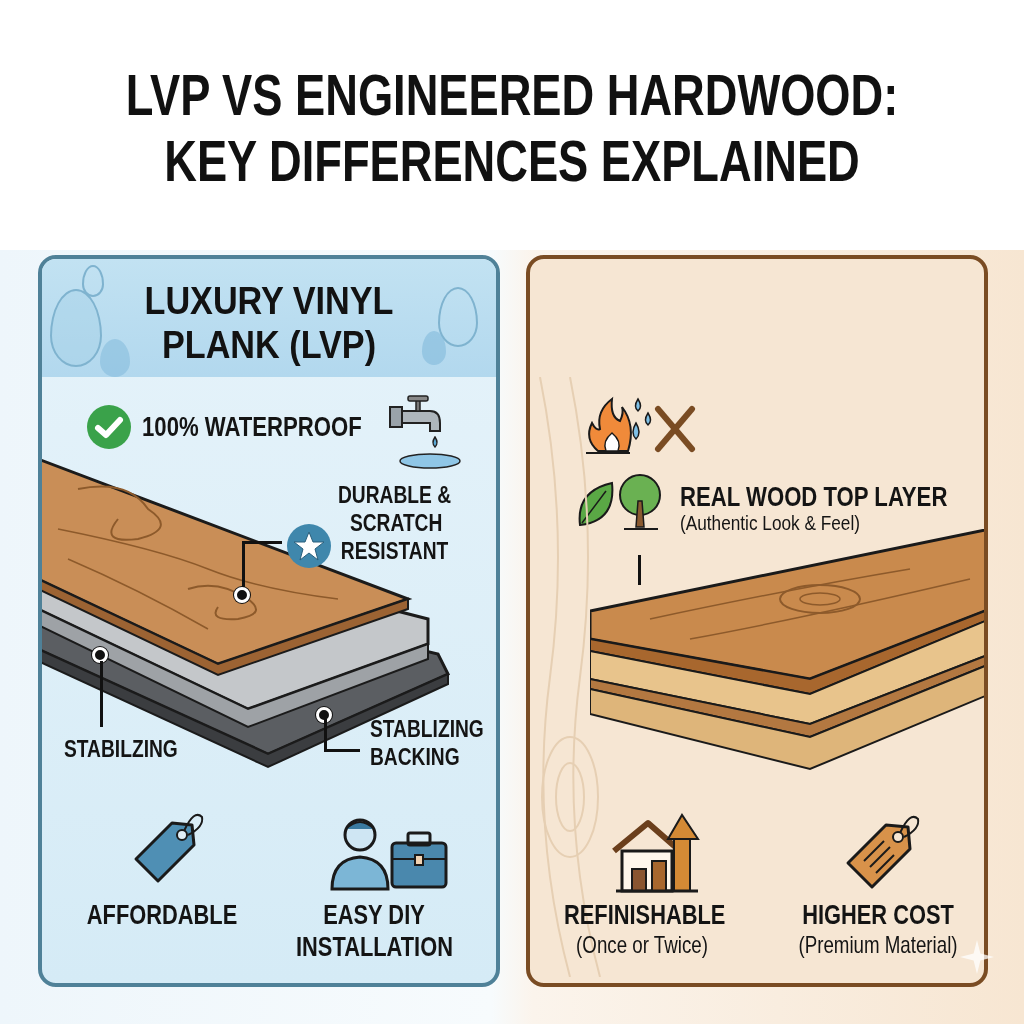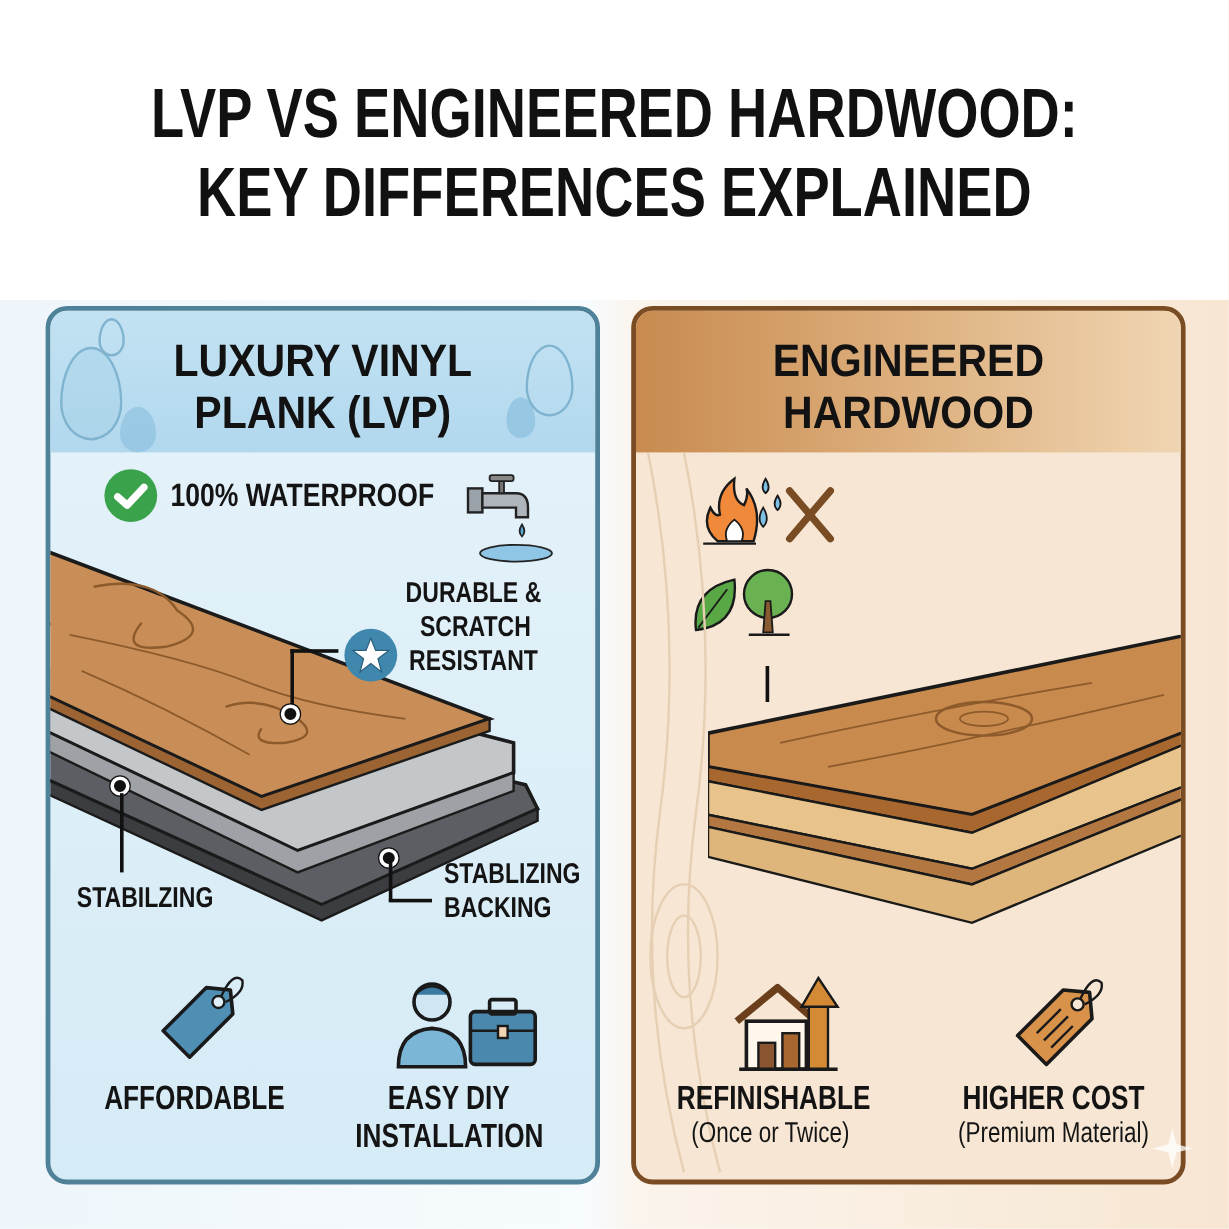--- a/index.html
+++ b/index.html
@@ -104,21 +104,21 @@
     <div class="drop" style="left:40px;top:6px;width:22px;height:32px;background:none;"></div>
     <div class="drop" style="left:58px;top:80px;width:30px;height:38px;border:none;background:rgba(120,180,215,0.45);"></div>
     <div class="drop" style="left:396px;top:28px;width:40px;height:60px;background:none;"></div>
     <div class="drop" style="left:380px;top:72px;width:24px;height:34px;border:none;background:rgba(120,180,215,0.5);"></div>
     <div class="panel-title">
       <span>LUXURY VINYL</span>
       <span>PLANK (LVP)</span>
     </div>
   </div>
 
-  <div class="feature-row" style="left:44px;top:131px;">
+  <div class="feature-row" style="left:44px;top:145px;">
     <svg width="46" height="46" viewBox="0 0 46 46">
       <circle cx="23" cy="23" r="22" fill="#3aa24a"></circle>
       <path d="M12 24 L20 31 L34 16" stroke="#fff" stroke-width="6" fill="none" stroke-linecap="round" stroke-linejoin="round"></path>
     </svg>
     <span class="feat-label" style="margin-left:10px;font-size:27px;">100% WATERPROOF</span>
   </div>
   <svg style="position:absolute;left:340px;top:132px;" width="80" height="80" viewBox="0 0 80 80">
     <rect x="8" y="16" width="12" height="20" fill="#9aa3aa" stroke="#222" stroke-width="2"></rect>
     <path d="M20 20 H48 Q58 20 58 32 V40 H48 V32 H20 Z" fill="#aeb6bc" stroke="#222" stroke-width="2"></path>
     <rect x="34" y="8" width="4" height="12" fill="#777" stroke="#222" stroke-width="1.5"></rect>
@@ -188,45 +188,43 @@
     <line x1="62" y1="48" x2="116" y2="48" stroke="#1a1a1a" stroke-width="2"></line>
     <rect x="85" y="44" width="8" height="10" fill="#f2d3b2" stroke="#1a1a1a" stroke-width="2"></rect>
   </svg>
   <div class="center-label" style="left:232px;top:640px;width:200px;">
     <span style="display:block">EASY DIY</span>
     <span style="display:block">INSTALLATION</span>
   </div>
 </section>
 
 <section class="panel ehw">
-  <div class="panel-head">
-    <div class="panel-title">
-      <span>ENGINEERED</span>
-      <span>HARDWOOD</span>
-    </div>
-  </div>
 
   <svg style="position:absolute;left:50px;top:132px;" width="120" height="70" viewBox="0 0 120 70">
     <path d="M18 60 Q4 48 12 32 Q16 40 20 38 Q16 20 32 8 Q30 26 40 30 Q44 22 42 16 Q56 34 48 60 Z" fill="#f08a3a" stroke="#1a1a1a" stroke-width="2"></path>
     <path d="M26 60 Q22 50 32 42 Q42 50 38 60 Z" fill="#fff" stroke="#1a1a1a" stroke-width="1.5"></path>
     <line x1="6" y1="62" x2="50" y2="62" stroke="#1a1a1a" stroke-width="2"></line>
     <path d="M58 8 Q63 16 58 20 Q53 16 58 8 Z" fill="#7fc0e6" stroke="#1a1a1a" stroke-width="1.5"></path>
     <path d="M68 22 Q73 30 68 34 Q63 30 68 22 Z" fill="#7fc0e6" stroke="#1a1a1a" stroke-width="1.5"></path>
     <path d="M56 32 Q62 42 56 48 Q50 42 56 32 Z" fill="#7fc0e6" stroke="#1a1a1a" stroke-width="1.5"></path>
     <line x1="78" y1="18" x2="112" y2="58" stroke="#7a4c23" stroke-width="6" stroke-linecap="round"></line>
     <line x1="112" y1="18" x2="78" y2="58" stroke="#7a4c23" stroke-width="6" stroke-linecap="round"></line>
   </svg>
 
   <svg style="position:absolute;left:46px;top:212px;" width="90" height="62" viewBox="0 0 90 62">
     <path d="M4 54 Q0 20 36 12 Q40 50 4 54 Z" fill="#5aa845" stroke="#1a1a1a" stroke-width="2"></path>
     <line x1="6" y1="52" x2="30" y2="20" stroke="#1a1a1a" stroke-width="1.5"></line>
     <circle cx="64" cy="24" r="20" fill="#6ab152" stroke="#1a1a1a" stroke-width="2"></circle>
     <path d="M60 56 L62 30 L66 30 L68 56 Z" fill="#8a5a30" stroke="#1a1a1a" stroke-width="1.5"></path>
     <line x1="48" y1="58" x2="82" y2="58" stroke="#1a1a1a" stroke-width="2"></line>
   </svg>
+  <div style="position:absolute;left:150px;top:224px;">
+    <div class="feat-label" style="font-size:27px;line-height:28px;">REAL WOOD TOP LAYER</div>
+    <div class="feat-sub">(Authentic Look &amp; Feel)</div>
+  </div>
 
   <svg style="position:absolute;left:0;top:118px;" width="120" height="600" viewBox="0 0 120 600">
     <path d="M10 0 Q40 150 20 300 Q0 450 40 600" fill="none" stroke="#e6cfb3" stroke-width="2"></path>
     <path d="M40 0 Q70 150 50 300 Q30 450 70 600" fill="none" stroke="#e6cfb3" stroke-width="2"></path>
     <ellipse cx="40" cy="420" rx="28" ry="60" fill="none" stroke="#e6cfb3" stroke-width="2"></ellipse>
     <ellipse cx="40" cy="420" rx="14" ry="34" fill="none" stroke="#e6cfb3" stroke-width="2"></ellipse>
   </svg>
 
   <div class="callout-line" style="left:108px;top:296px;width:3px;height:30px;"></div>
   <div class="callout-dot" style="left:142px;top:340px;"></div>

